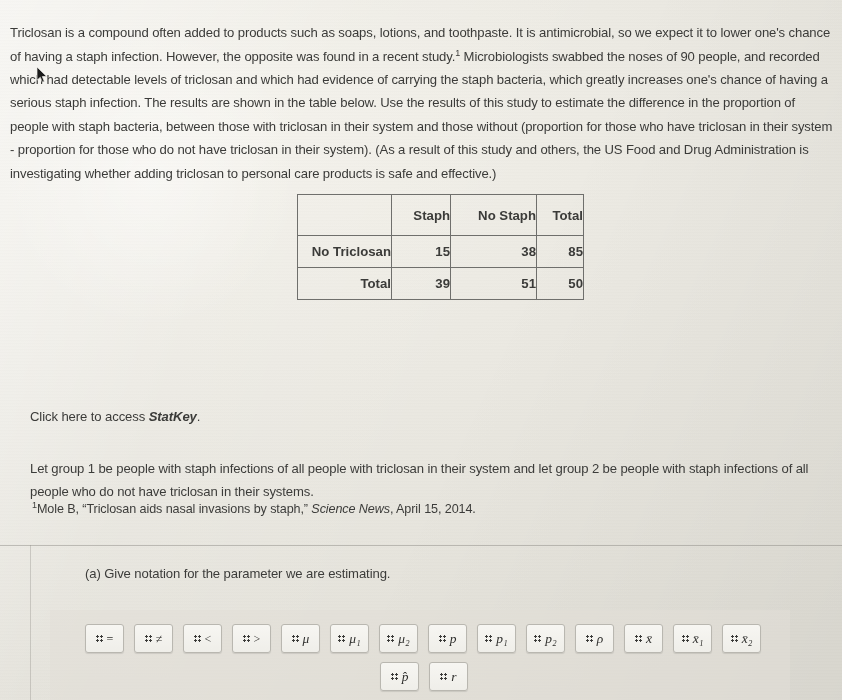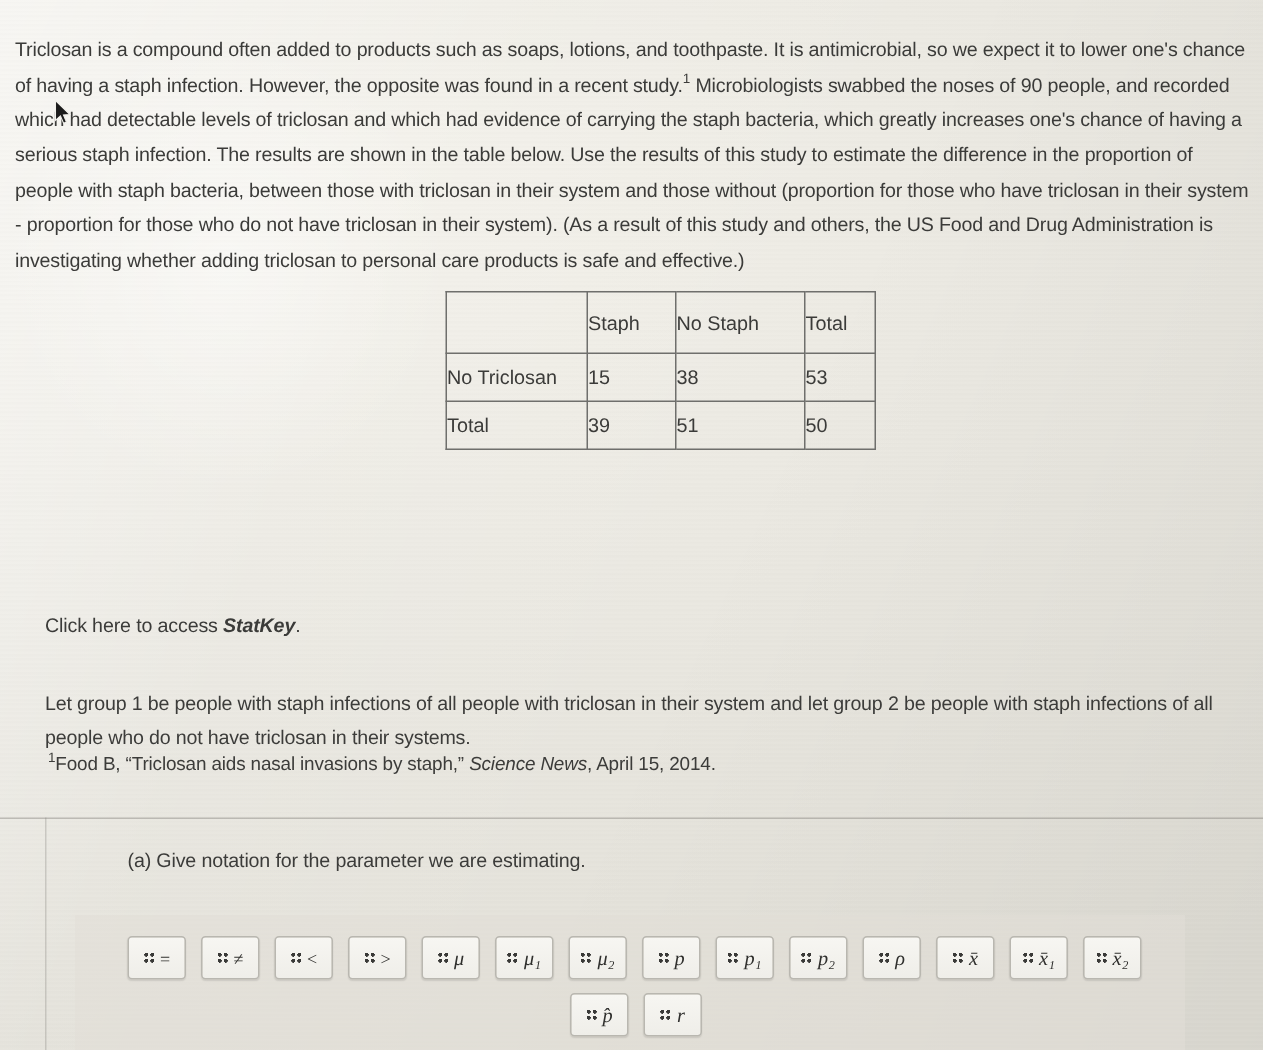--- a/index.html
+++ b/index.html
@@ -81,23 +81,23 @@
     top: 194px;
   }
   table.contingency {
     border-collapse: collapse;
     font-size: 13.2px;
     color: #3b3b39;
   }
   table.contingency td,
   table.contingency th {
     border: 1px solid #6f6f6c;
-    font-weight: normal;
+    font-weight: bold;
     padding: 0;
-    text-align: left;
+    text-align: right;
     vertical-align: middle;
     background: transparent;
   }
   table.contingency th.corner { width: 93px; height: 40px; }
   th.hd-staph   { width: 58px; }
   th.hd-nostaph { width: 85px; }
   th.hd-total   { width: 46px; }
 
   td.rowlabel {
     text-align: left;
@@ -263,37 +263,37 @@
           <th class="hd-staph">Staph</th>
           <th class="hd-nostaph">No Staph</th>
           <th class="hd-total">Total</th>
         </tr>
       </thead>
       <tbody>
         <tr class="data-bottom">
           <td class="rowlabel">No Triclosan</td>
           <td class="num">15</td>
           <td class="num">38</td>
-          <td class="num">53</td>
+          <td class="num">85</td>
         </tr>
         <tr>
           <td class="rowlabel">Total</td>
           <td class="num">39</td>
           <td class="num">51</td>
           <td class="num">50</td>
         </tr>
       </tbody>
     </table>
   </div>
 
   <div id="statkey-line"><a id="statkey-link" href="#">Click here</a><span> to access </span><span id="statkey-name">StatKey</span><span>.</span></div>
 
   <p id="groups-para">Let group 1 be people with staph infections of all people with triclosan in their system and let group 2 be people with staph infections of all people who do not have triclosan in their systems.</p>
 
-  <div id="footnote"><sup>1</sup><span>Food B, </span><span>“Triclosan aids nasal invasions by staph,” </span><span class="ital">Science News</span><span>, April 15, 2014.</span></div>
+  <div id="footnote"><sup>1</sup><span>Mole B, </span><span>“Triclosan aids nasal invasions by staph,” </span><span class="ital">Science News</span><span>, April 15, 2014.</span></div>
 
   <div id="divider"></div>
   <div id="left-rule"></div>
 
   <div id="question-a">(a) Give notation for the parameter we are estimating.</div>
 
   <div id="palette">
     <div class="sym-row" id="sym-row-1">
         <div class="sym-btn">
           <span class="grip"></span>

